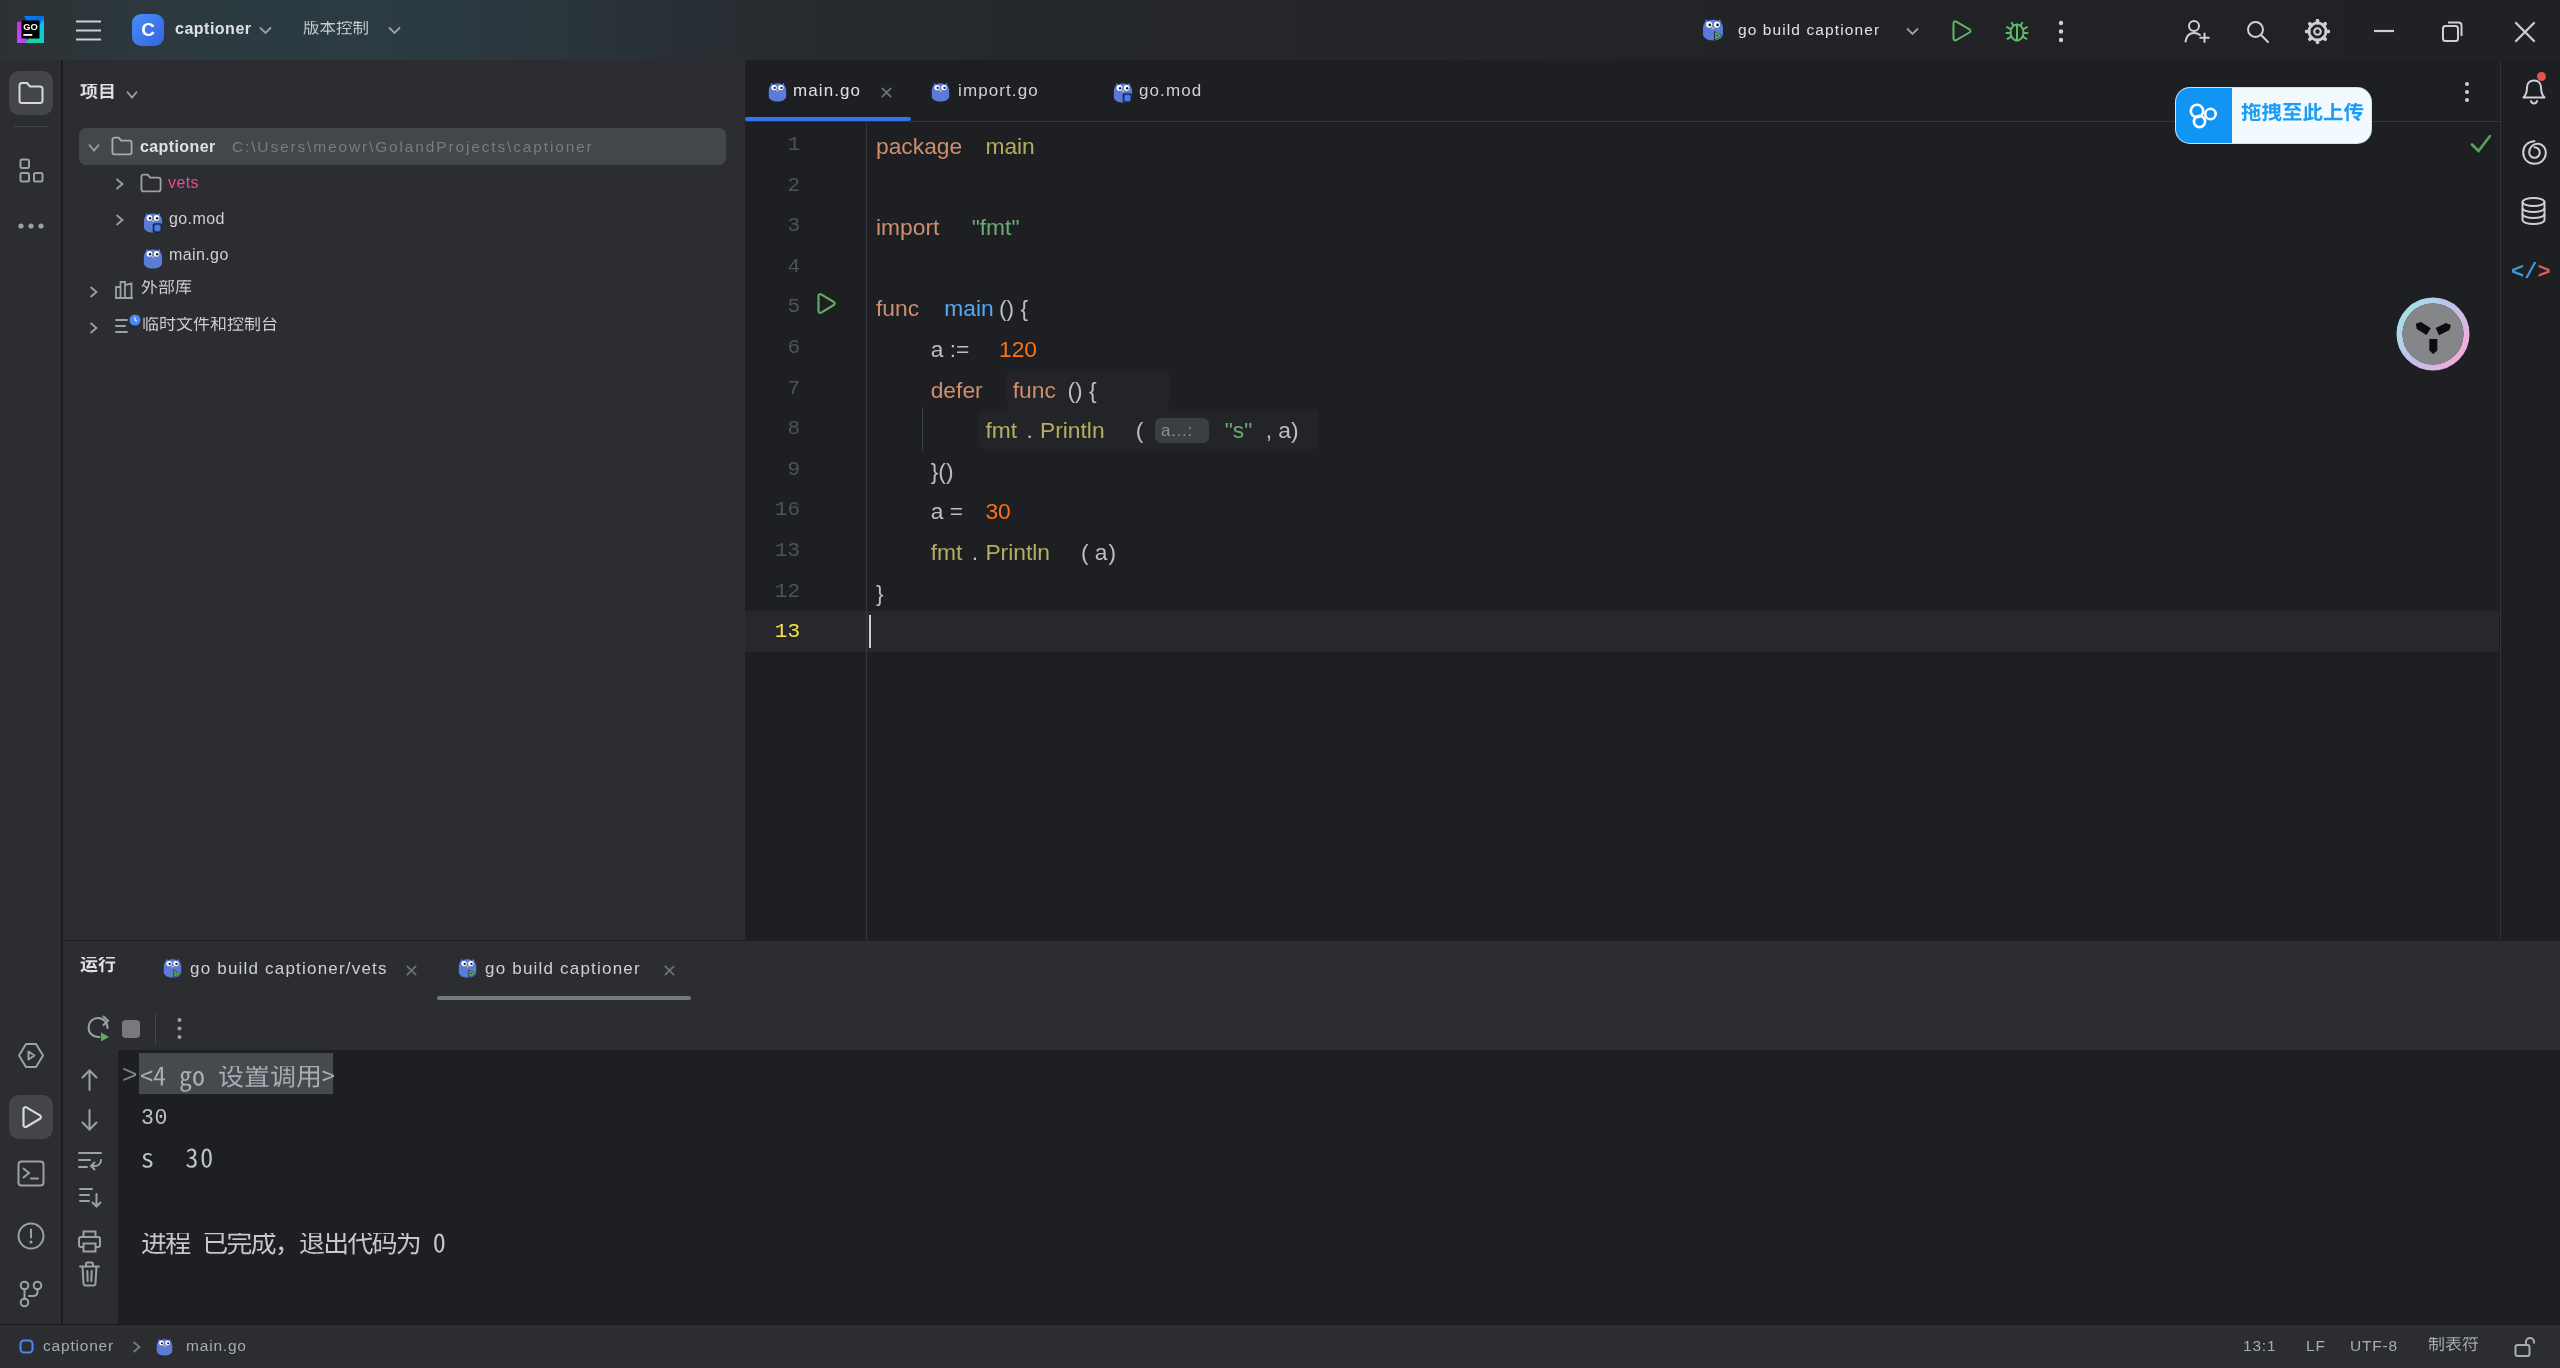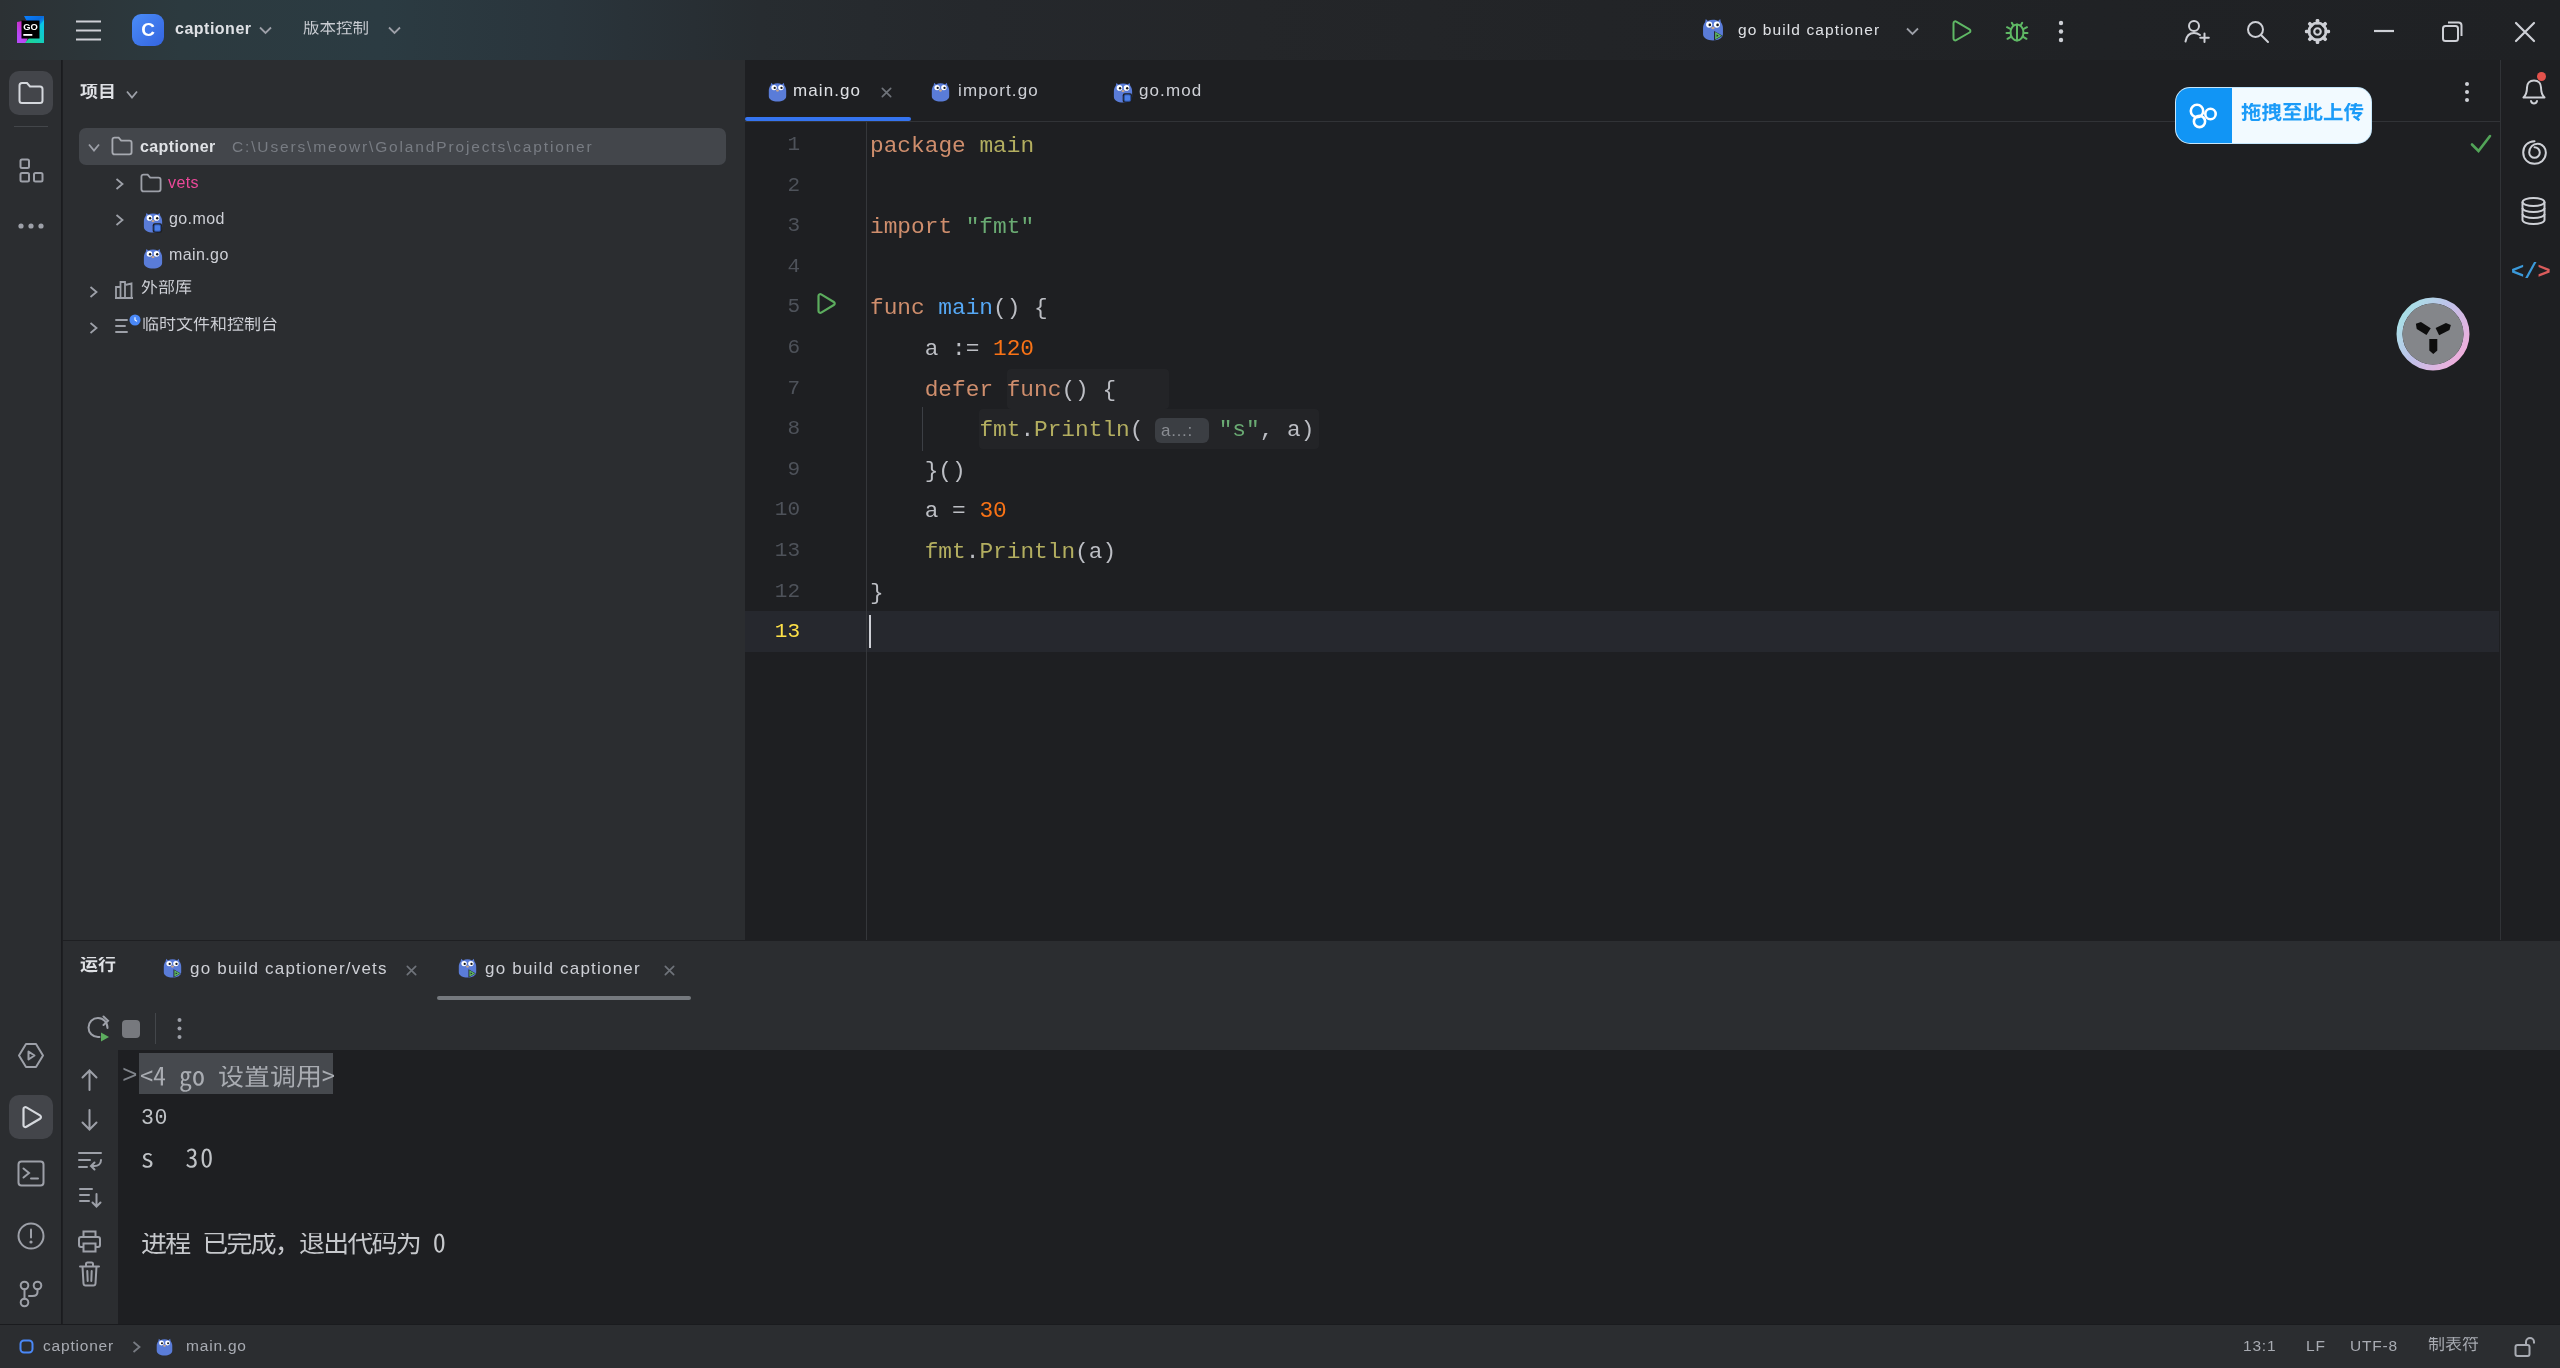--- a/index.html
+++ b/index.html
@@ -15,21 +15,21 @@
   
   #stripe { left:0; top:60px; width:62px; height:1264px; background:#2B2D30; border-right:1px solid #1A1B1E; }
   .stripe-btn { position:absolute; left:9px; width:44px; height:44px; border-radius:10px; }
   .stripe-btn.active { background:#43454A; }
   
   #project { left:63px; top:60px; width:682px; height:880px; background:#2B2D30; } #project div { letter-spacing:0.4px; }
   
   #tabbar { left:745px; top:60px; width:1755px; height:62px; background:#1E1F22; border-bottom:1px solid #313337; } #tabbar div { letter-spacing:0.6px; }
   #editor { left:745px; top:122px; width:1754px; height:818px; background:#1E1F22; }
   #rightstrip { left:2500px; top:60px; width:60px; height:880px; background:#1E1F22; border-left:1px solid #313337; }
-  .code { font-family:Liberation Mono, monospace; font-size:22.8px; white-space:pre; }
+  .code { font-family:Liberation Sans, sans-serif; font-size:22.8px; white-space:pre;margin-left:6px; }
   .ln { position:absolute; font-family:"Liberation Mono",monospace; font-size:21px; color:#4E525A; text-align:right; width:60px; }
   .kw { color:#CF8E6D; } .fn { color:#B3AE60; } .str { color:#6AAB73; } .num { color:#f97316; } .id { color:#BCBEC4; } .fd { color:#56A8F5; }
   
   #bottom { left:63px; top:941px; width:2497px; height:383px; background:#2B2D30; } #bottom div { letter-spacing:0.6px; }
   #console { position:absolute; left:55px; top:109px; width:2442px; height:274px; background:#1E1F22; }
   .mono { font-family:"Liberation Mono",monospace; }
   
   #statusbar { left:0; top:1324px; width:2560px; height:44px; background:#2B2D30; border-top:1px solid #1A1B1E; color:#A8ABB2; font-size:15.5px; letter-spacing:0.8px; }
   .sb { position:absolute; top:12px; }
 </style></head>
@@ -329,21 +329,21 @@
 <div class="abs" style="left:177px;top:285px;width:1px;height:44px;background:#3C3F45"></div>
 <div class="ln" style="left:-5px;top:11.0px;color:#4E525A">1</div>
 <div class="ln" style="left:-5px;top:51.6px;color:#4E525A">2</div>
 <div class="ln" style="left:-5px;top:92.2px;color:#4E525A">3</div>
 <div class="ln" style="left:-5px;top:132.8px;color:#4E525A">4</div>
 <div class="ln" style="left:-5px;top:173.4px;color:#4E525A">5</div>
 <div class="ln" style="left:-5px;top:214.0px;color:#4E525A">6</div>
 <div class="ln" style="left:-5px;top:254.6px;color:#4E525A">7</div>
 <div class="ln" style="left:-5px;top:295.2px;color:#4E525A">8</div>
 <div class="ln" style="left:-5px;top:335.8px;color:#4E525A">9</div>
-<div class="ln" style="left:-5px;top:376.4px;color:#4E525A">10</div>
+<div class="ln" style="left:-5px;top:376.4px;color:#4E525A">16</div>
 <div class="ln" style="left:-5px;top:417.0px;color:#4E525A">13</div>
 <div class="ln" style="left:-5px;top:457.6px;color:#4E525A">12</div>
 <div class="ln" style="left:-5px;top:498.2px;color:#fde047">13</div>
 <svg class="abs" style="left:70px;top:170px" width="22" height="23" viewBox="0 0 22 23" fill="none" stroke="#5CAD5E" stroke-width="2.2" stroke-linejoin="round">
         <path d="M3.5 4 C3.5 2.6 5 1.7 6.2 2.4 L18.8 10 C20 10.7 20 12.3 18.8 13 L6.2 20.6 C5 21.3 3.5 20.4 3.5 19 Z"></path>
       </svg>
 <div class="abs" style="left:121px;top:0;width:1px;height:818px;background:#35373B"></div>
 <div class="abs" style="left:124px;top:493px;width:2px;height:33px;background:#CED0D6"></div>
 <div class="abs code kw" style="left:125.0px;top:11.0px">package</div>
 <div class="abs code fn" style="left:234.4px;top:11.0px">main</div>

